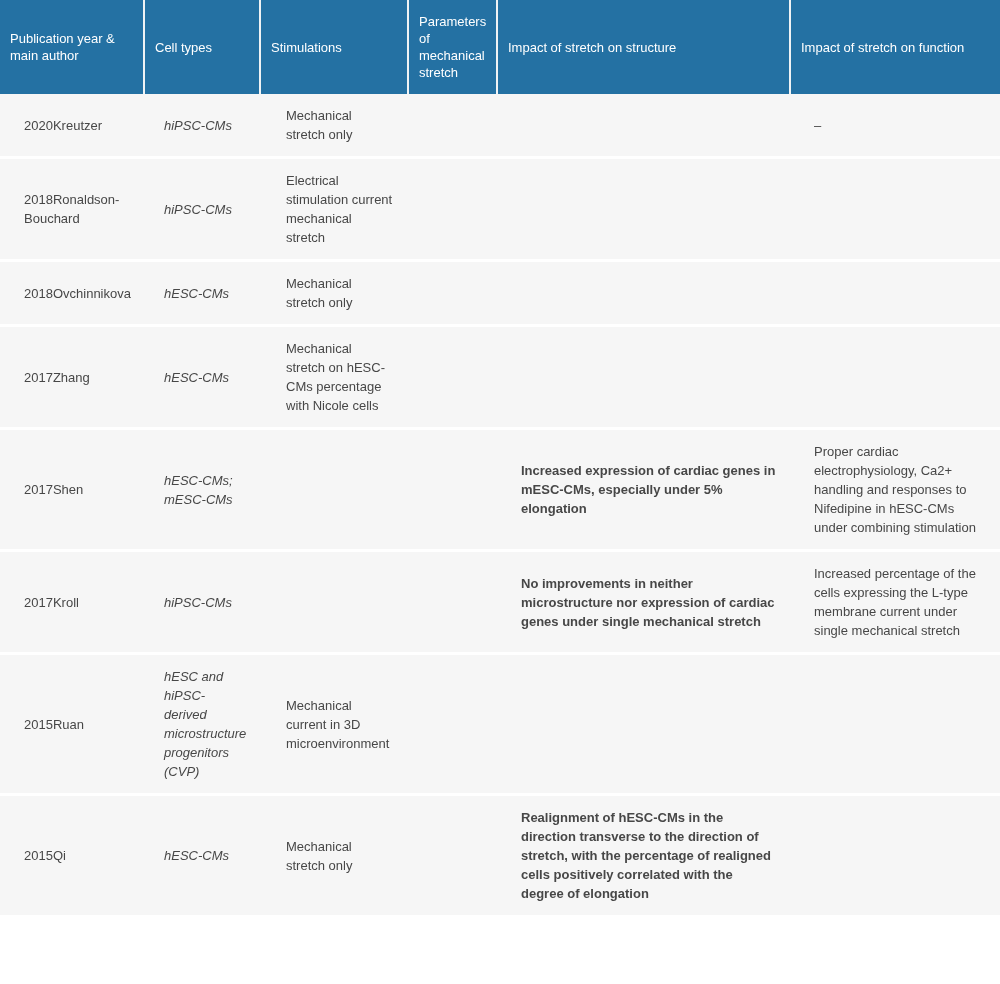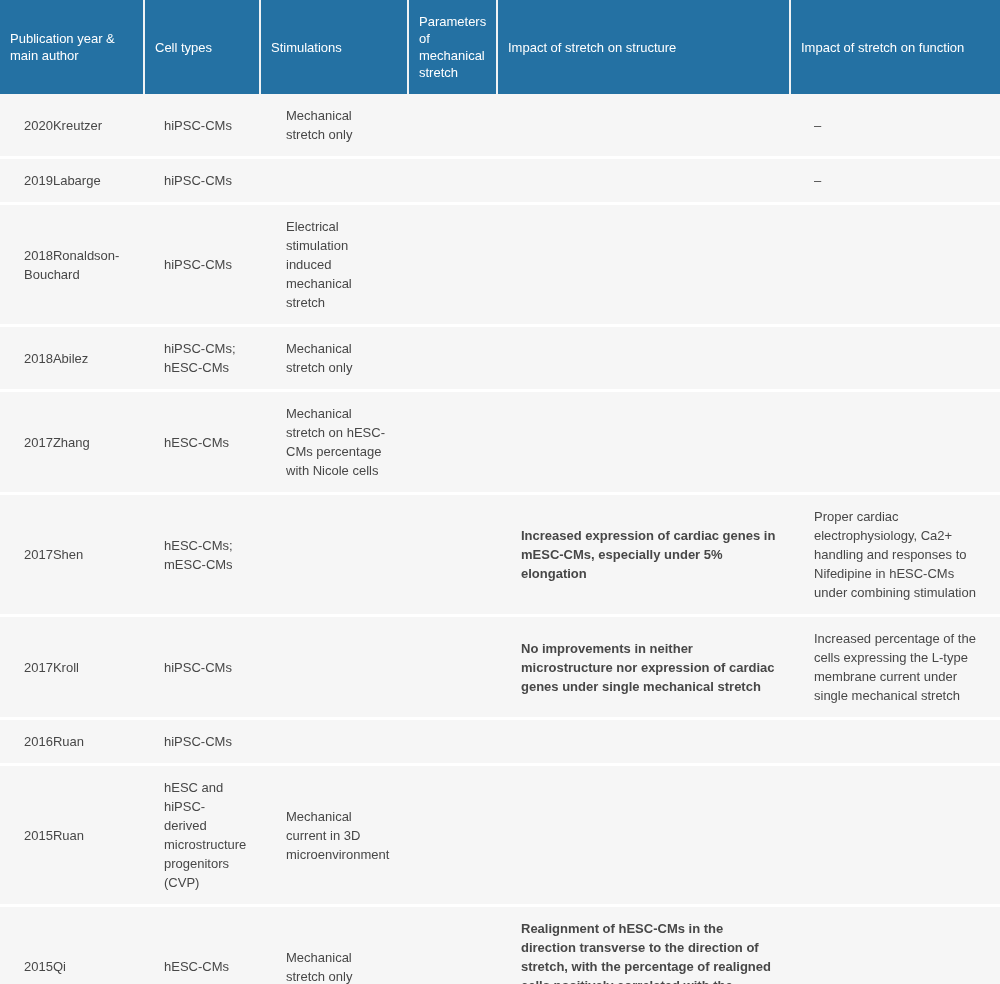--- a/index.html
+++ b/index.html
@@ -48,21 +48,21 @@
     line-height: 19px;
     vertical-align: middle;
     padding: 12px 14px 12px 14px;
     box-sizing: border-box;
     color: #474747;
   }
   #research-table tbody tr:last-child td {
     border-bottom: 2px solid #ffffff;
   }
   #research-table tbody td.col-author { padding-left: 24px; }
-  #research-table tbody td.col-cell   { padding-left: 20px; }
+  #research-table tbody td.col-cell   { padding-left: 20px; font-style: italic; }
   #research-table tbody td.col-stim   { padding-left: 26px; }
   #research-table tbody td.col-params { padding-left: 14px; }
   #research-table tbody td.col-struct { padding-left: 24px; font-weight: bold; }
   #research-table tbody td.col-func   { padding-left: 24px; }
   .dash { color: #474747; }
 </style>
 </head>
 <body>
 
 <table id="research-table">
@@ -87,38 +87,30 @@
   <tbody id="table-body">
       <tr>
         <td class="col-author">2020Kreutzer</td>
         <td class="col-cell">hiPSC-CMs</td>
         <td class="col-stim">Mechanical stretch only</td>
         <td class="col-params"></td>
         <td class="col-struct"></td>
         <td class="col-func"><span class="dash">–</span></td>
       </tr>
       <tr>
-        <td class="col-author">2019Labarge</td>
-        <td class="col-cell">hiPSC-CMs</td>
-        <td class="col-stim"></td>
-        <td class="col-params"></td>
-        <td class="col-struct"></td>
-        <td class="col-func"><span class="dash">–</span></td>
-      </tr>
-      <tr>
         <td class="col-author">2018Ronaldson-Bouchard</td>
         <td class="col-cell">hiPSC-CMs</td>
-        <td class="col-stim">Electrical stimulation induced mechanical stretch</td>
+        <td class="col-stim">Electrical stimulation current mechanical stretch</td>
         <td class="col-params"></td>
         <td class="col-struct"></td>
         <td class="col-func"></td>
       </tr>
       <tr>
-        <td class="col-author">2018Abilez</td>
-        <td class="col-cell">hiPSC-CMs; hESC-CMs</td>
+        <td class="col-author">2018Ovchinnikova</td>
+        <td class="col-cell">hESC-CMs</td>
         <td class="col-stim">Mechanical stretch only</td>
         <td class="col-params"></td>
         <td class="col-struct"></td>
         <td class="col-func"></td>
       </tr>
       <tr>
         <td class="col-author">2017Zhang</td>
         <td class="col-cell">hESC-CMs</td>
         <td class="col-stim">Mechanical stretch on hESC-CMs percentage with Nicole cells</td>
         <td class="col-params"></td>
@@ -135,28 +127,20 @@
       </tr>
       <tr>
         <td class="col-author">2017Kroll</td>
         <td class="col-cell">hiPSC-CMs</td>
         <td class="col-stim"></td>
         <td class="col-params"></td>
         <td class="col-struct">No improvements in neither microstructure nor expression of cardiac genes under single mechanical stretch</td>
         <td class="col-func">Increased percentage of the cells expressing the L-type membrane current under single mechanical stretch</td>
       </tr>
       <tr>
-        <td class="col-author">2016Ruan</td>
-        <td class="col-cell">hiPSC-CMs</td>
-        <td class="col-stim"></td>
-        <td class="col-params"></td>
-        <td class="col-struct"></td>
-        <td class="col-func"></td>
-      </tr>
-      <tr>
         <td class="col-author">2015Ruan</td>
         <td class="col-cell">hESC and hiPSC-derived microstructure progenitors (CVP)</td>
         <td class="col-stim">Mechanical current in 3D microenvironment</td>
         <td class="col-params"></td>
         <td class="col-struct"></td>
         <td class="col-func"></td>
       </tr>
       <tr>
         <td class="col-author">2015Qi</td>
         <td class="col-cell">hESC-CMs</td>

